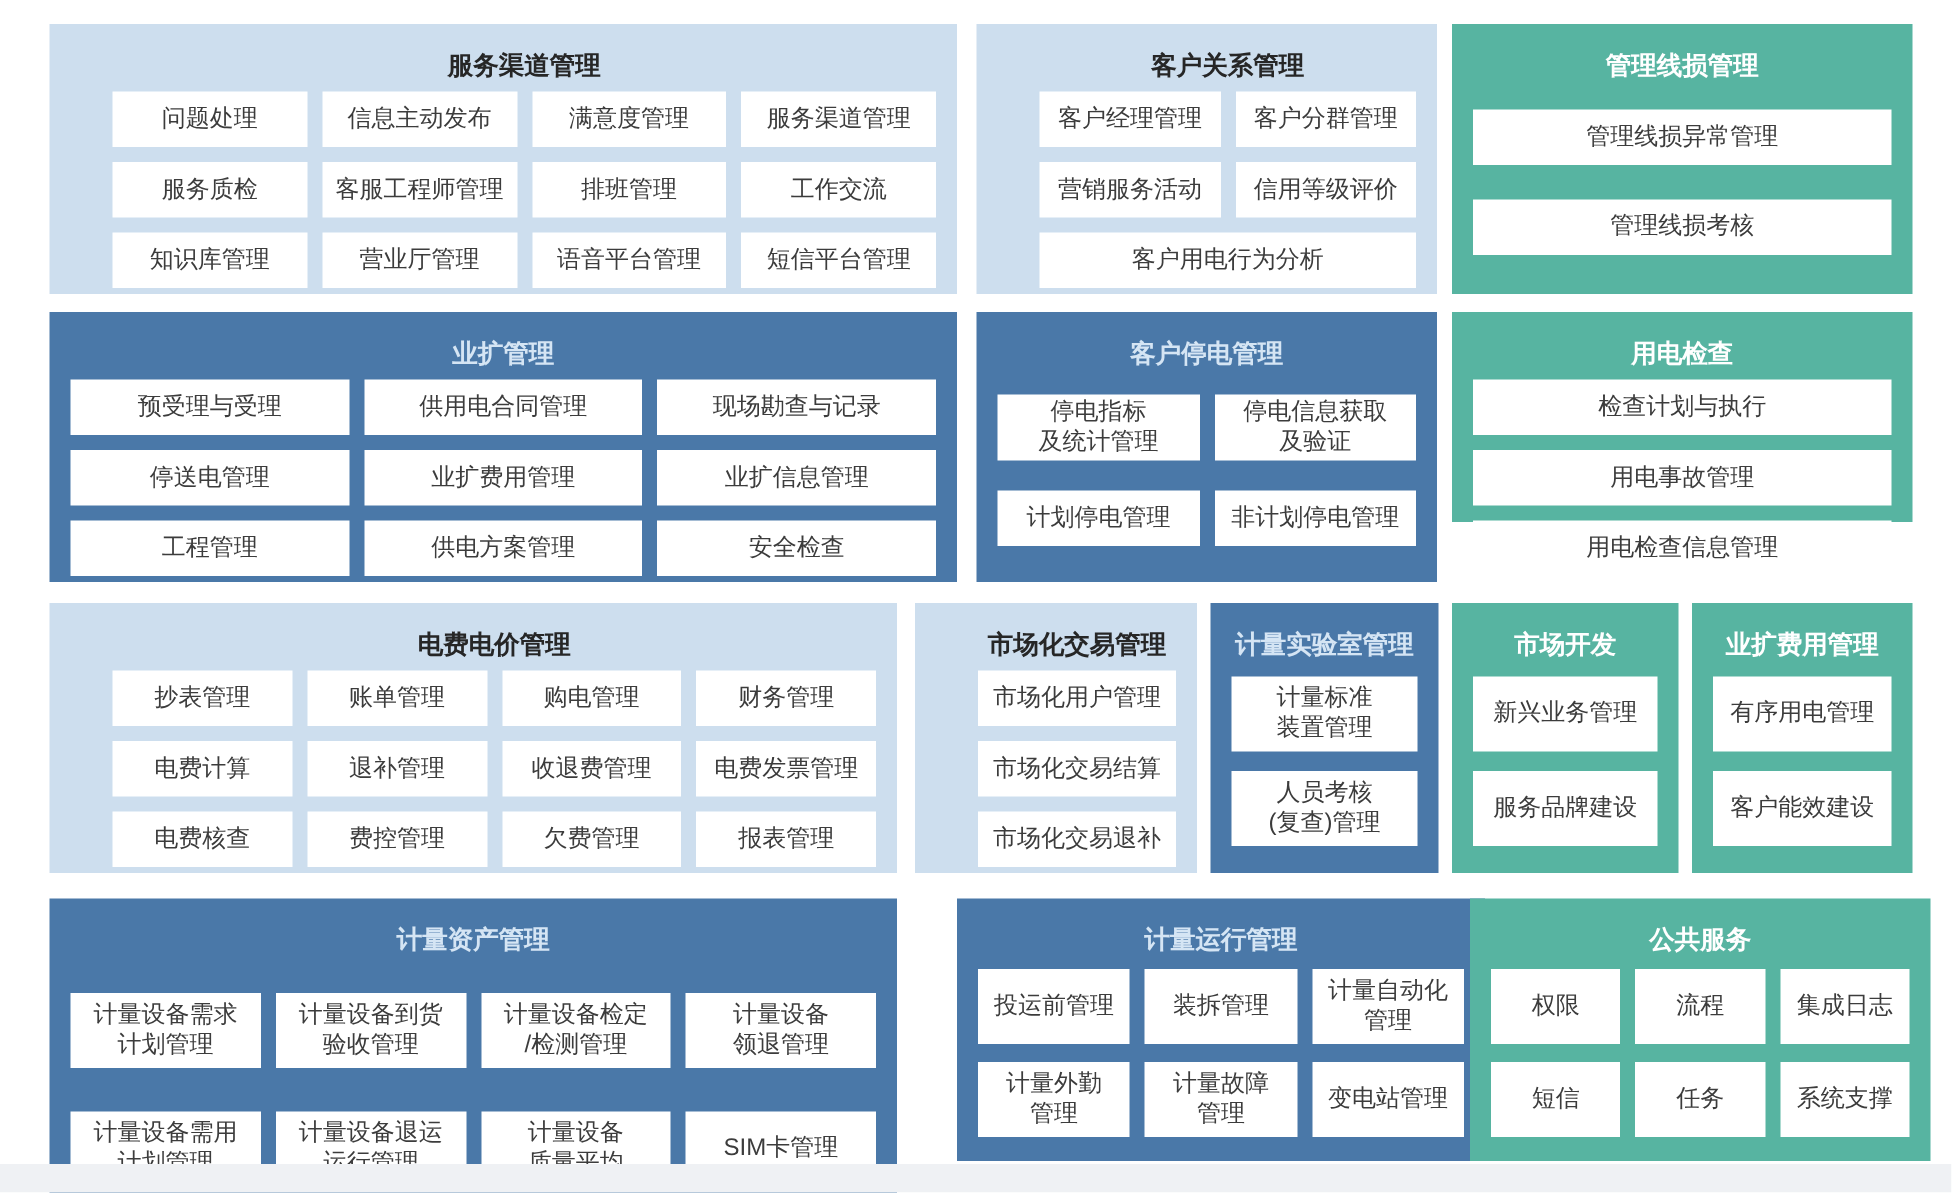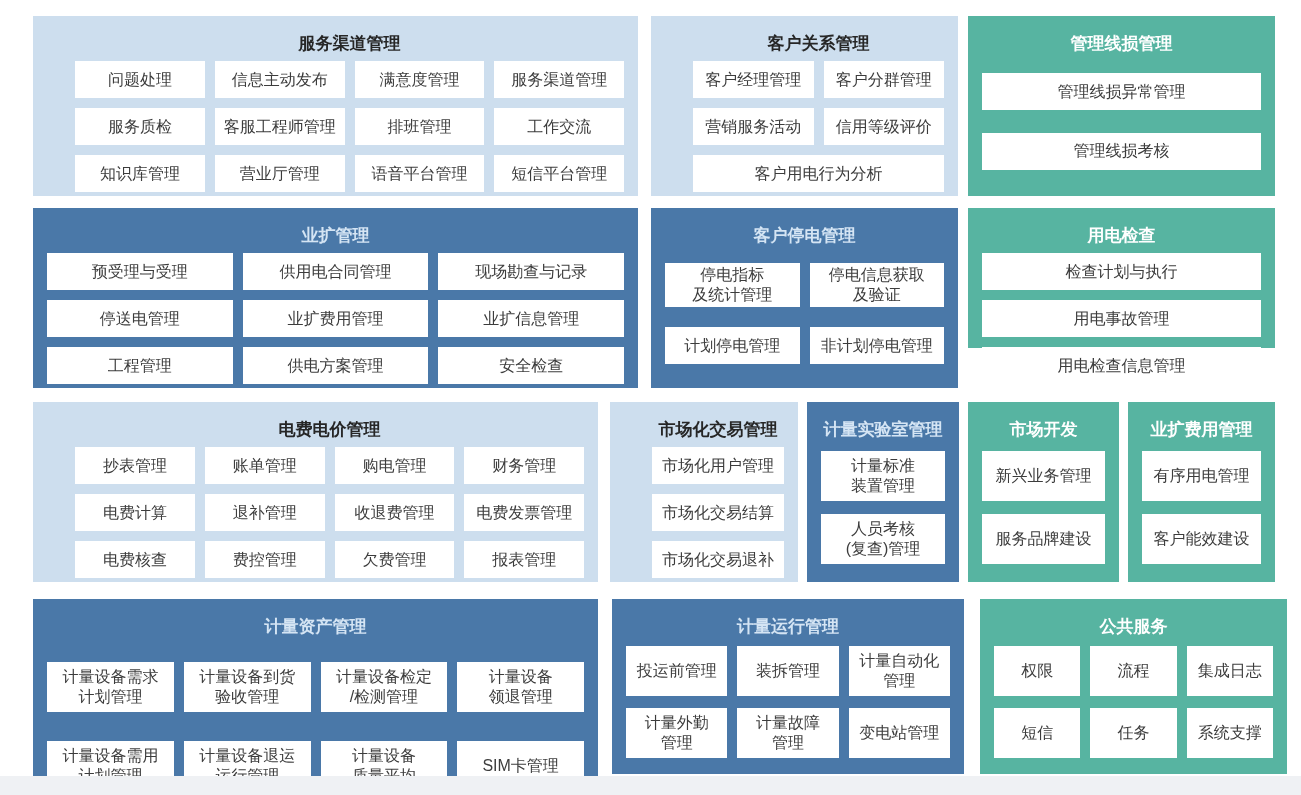--- a/index.html
+++ b/index.html
@@ -69,21 +69,21 @@
   .pos-customer-outage    { left: 651px;  top: 208px; width: 307px; height: 180px; }
   .pos-power-inspection   { left: 968px;  top: 208px; width: 307px; height: 140px; }
   
   .pos-tariff-billing     { left: 33px;   top: 402px; width: 565px; height: 180px; }
   .pos-market-trading     { left: 610px;  top: 402px; width: 188px; height: 180px; }
   .pos-metering-lab       { left: 807px;  top: 402px; width: 152px; height: 180px; }
   .pos-market-dev         { left: 968px;  top: 402px; width: 151px; height: 180px; }
   .pos-demand-side        { left: 1128px; top: 402px; width: 147px; height: 180px; }
   
   .pos-metering-asset     { left: 33px;   top: 599px; width: 565px; height: 224px; }
-  .pos-metering-operation { left: 612px;  top: 599px; width: 352px; height: 175px; }
+  .pos-metering-operation { left: 638px;  top: 599px; width: 352px; height: 175px; }
   .pos-public-service     { left: 968px;  top: 599px; width: 307px; height: 175px; margin-left: 12px; }
   
   .pos-service-channel .cells,
   .pos-tariff-billing .cells,
   .pos-metering-asset .cells { grid-template-columns: repeat(4, 1fr); }
   .pos-business-expansion .cells,
   .pos-metering-operation .cells,
   .pos-public-service .cells { grid-template-columns: repeat(3, 1fr); }
   .pos-customer-relation .cells,
   .pos-customer-outage .cells { grid-template-columns: repeat(2, 1fr); }

